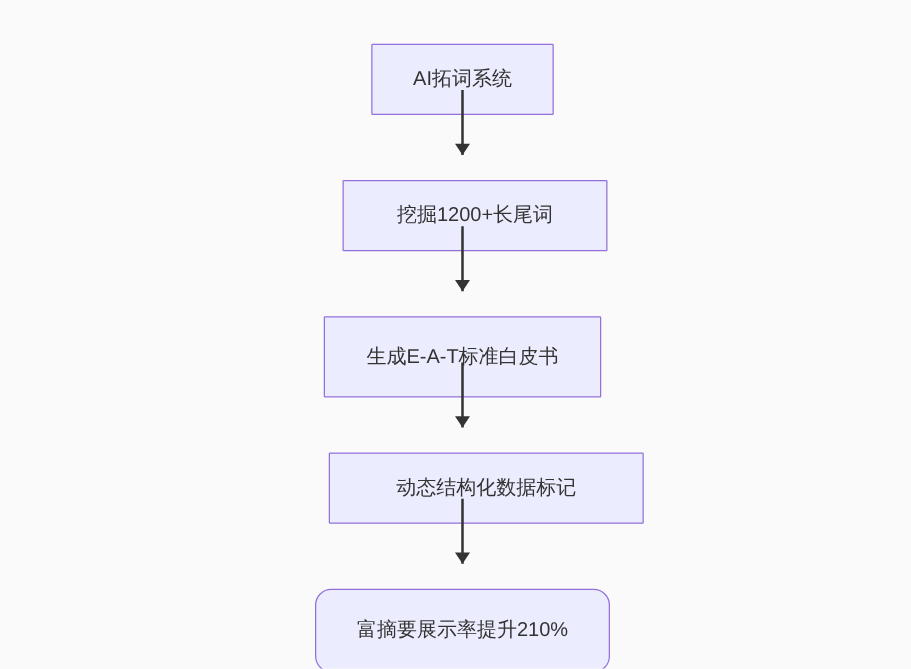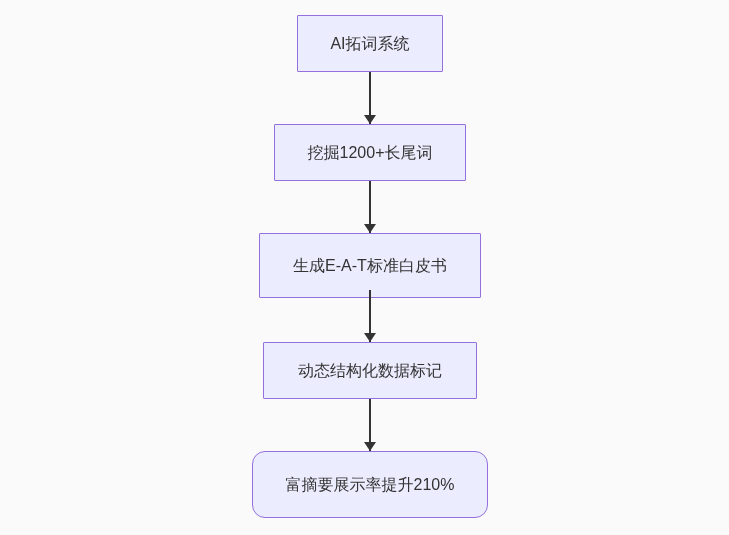--- a/index.html
+++ b/index.html
@@ -17,20 +17,21 @@
   }
   .node {
     position: absolute;
     box-sizing: border-box;
     background: #ececff;
     border: 1px solid #9370db;
     border-radius: 1px;
     display: flex;
     align-items: center;
     justify-content: center;
+    margin-top: 20px;
   }
   .node-label {
     color: #333333;
     font-size: 16px;
     font-weight: 400;
     white-space: nowrap;
     text-align: center;
     line-height: 1;
   }
   .edge {
@@ -63,39 +64,39 @@
 
   <div class="node" style="left:297px; top:15px; width:146px; height:57px;">
     <span class="node-label">AI拓词系统</span>
   </div>
 
   <div class="edge" style="left:364px; top:72px; height:52px;">
     <div class="edge-line"></div>
     <div class="edge-arrowhead"></div>
   </div>
 
-  <div class="node" style="left:274px; top:124px; width:192px; height:57px;">
+  <div class="node" style="left:274px; top:124px; width:212px; height:57px;">
     <span class="node-label">挖掘1200+长尾词</span>
   </div>
 
   <div class="edge" style="left:364px; top:181px; height:52px;">
     <div class="edge-line"></div>
     <div class="edge-arrowhead"></div>
   </div>
 
   <div class="node" style="left:259px; top:233px; width:222px; height:65px;">
     <span class="node-label">生成E-A-T标准白皮书</span>
   </div>
 
   <div class="edge" style="left:364px; top:290px; height:52px;">
     <div class="edge-line"></div>
     <div class="edge-arrowhead"></div>
   </div>
 
-  <div class="node" style="left:263px; top:342px; width:214px; height:57px;">
+  <div class="node" style="left:263px; top:342px; width:252px; height:57px;">
     <span class="node-label">动态结构化数据标记</span>
   </div>
 
   <div class="edge" style="left:364px; top:399px; height:52px;">
     <div class="edge-line"></div>
     <div class="edge-arrowhead"></div>
   </div>
 
   <div class="node" style="left:252px; top:451px; width:236px; height:67px;border-radius:13px;">
     <span class="node-label">富摘要展示率提升210%</span>

